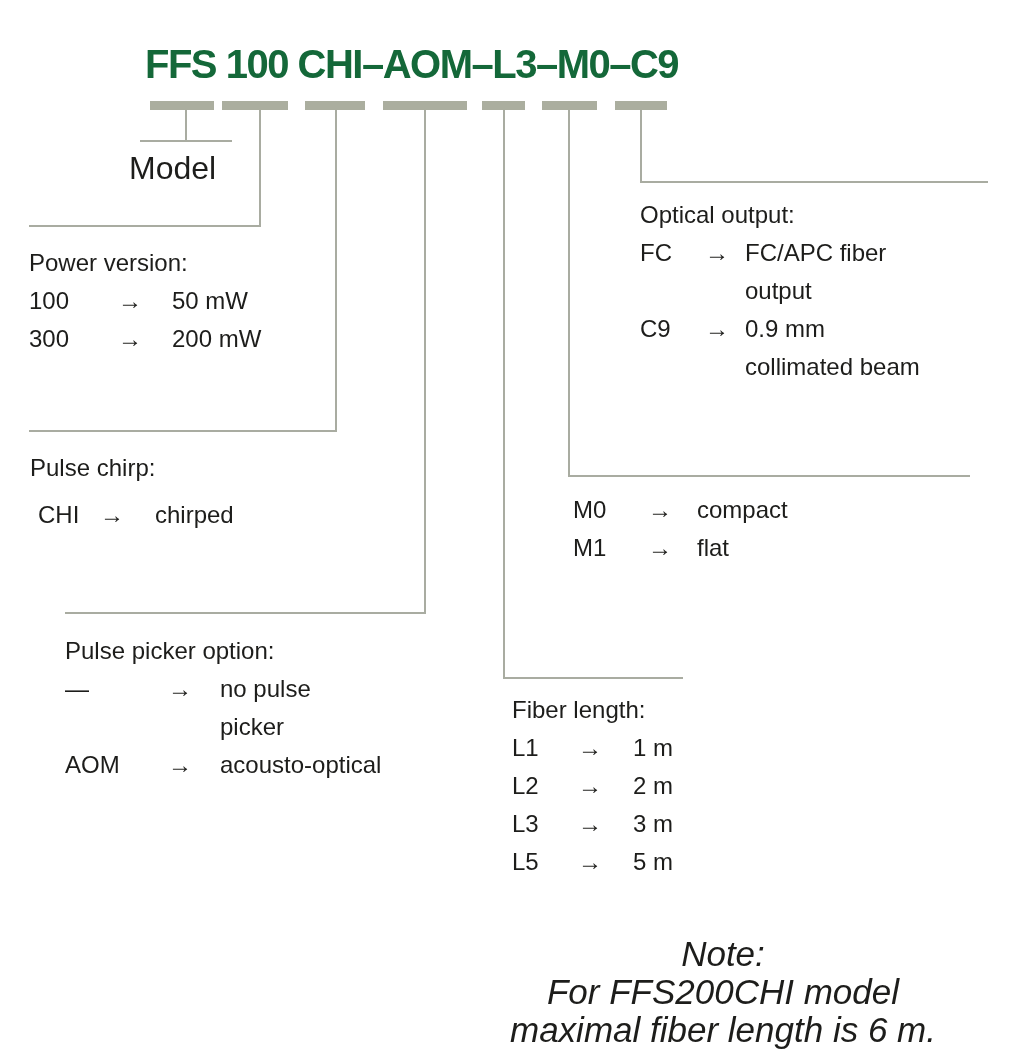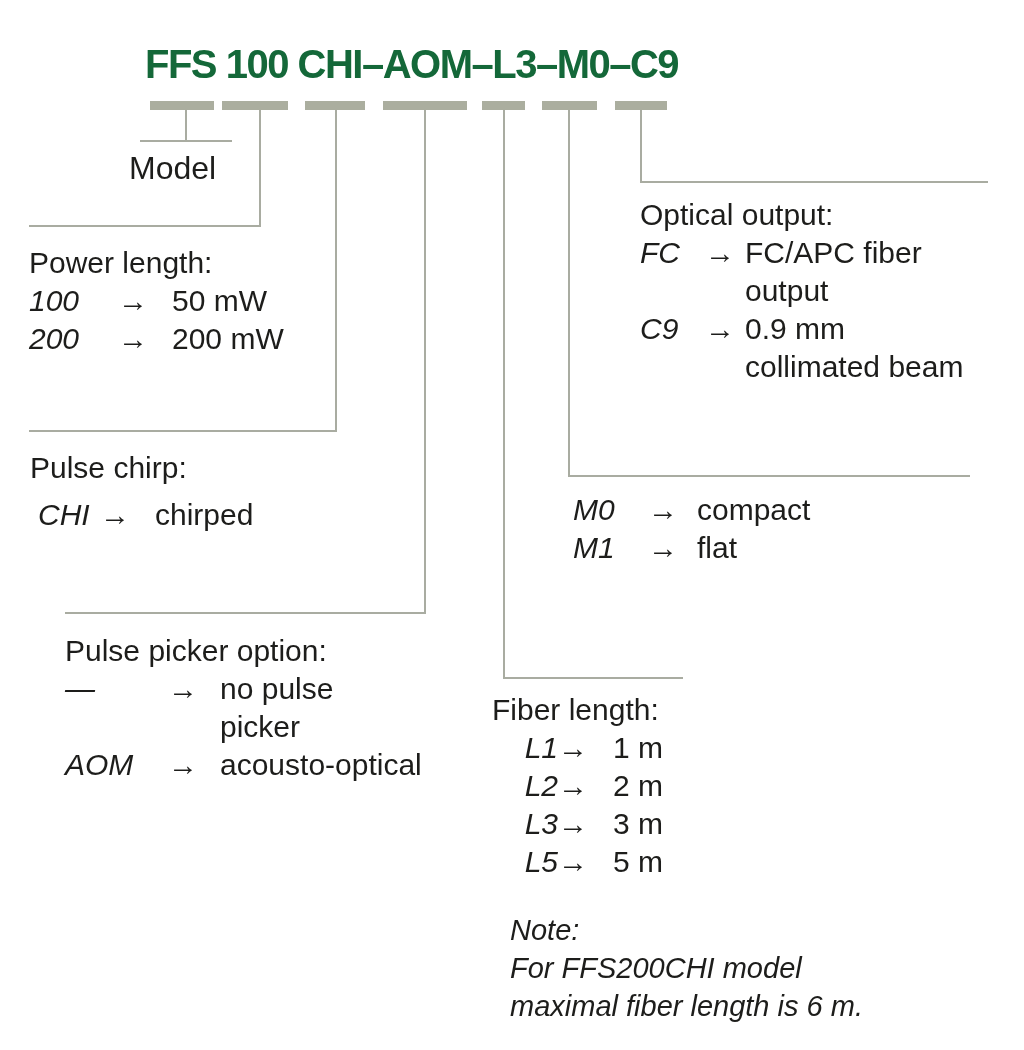--- a/index.html
+++ b/index.html
@@ -50,47 +50,48 @@
   #v-picker  { left: 424px; top: 97px;  height: 503px;}
   #h-picker  { left: 65px;  top: 599px; width: 361px; }
   #v-fiber   { left: 503px; top: 97px;  height: 568px;}
   #h-fiber   { left: 503px; top: 664px; width: 180px; }
   #v-mount   { left: 568px; top: 97px;  height: 366px;}
   #h-mount   { left: 568px; top: 462px; width: 402px; }
   #v-optical { left: 640px; top: 97px;  height: 72px; }
   #h-optical { left: 640px; top: 168px; width: 348px; }
 
   
-  .sec { position: absolute; font-size: 30px; line-height: 38px; white-space: nowrap; }
+  .sec { position: absolute; font-size: 24px; line-height: 38px; white-space: nowrap; }
   .sec .row { display: flex; }
-  .sec .code, .sec .arrow { display: inline-block; flex: 0 0 auto; font-style: italic; }
+  .sec .code, .sec .arrow { display: inline-block; flex: 0 0 auto; }
 
   #sec-model   { left: 129px; top: 136px; font-size: 32px; }
   #sec-power   { left: 29px;  top: 231px; }
   #sec-chirp   { left: 30px;  top: 436px; }
   #sec-picker  { left: 65px;  top: 619px; }
-  #sec-fiber   { left: 492px; top: 678px; }
+  #sec-fiber   { left: 512px; top: 678px; }
   #sec-mount   { left: 573px; top: 478px; }
   #sec-optical { left: 640px; top: 183px; }
 
   #sec-power .code   { width: 89px; }  #sec-power .arrow   { width: 54px; }
   #sec-chirp .rows   { margin-top: 9px; padding-left: 8px; }
   #sec-chirp .code   { width: 62px; }  #sec-chirp .arrow   { width: 55px; }
   #sec-picker .code  { width: 103px; } #sec-picker .arrow  { width: 52px; }
-  #sec-fiber .code   { width: 66px; text-align: right; }  #sec-fiber .arrow   { width: 55px; }
+  #sec-fiber .code   { width: 66px; }  #sec-fiber .arrow   { width: 55px; }
   #sec-mount .code   { width: 75px; }  #sec-mount .arrow   { width: 49px; }
   #sec-optical .code { width: 65px; }  #sec-optical .arrow { width: 40px; }
 
   
   #sec-note {
     position: absolute;
-    left: 510px; top: 898px;
-    font-size: 29px; line-height: 38px;
+    left: 510px; top: 922px;
+    font-size: 35px; line-height: 38px;
     font-style: italic;
     white-space: nowrap;
+    text-align: center;
   }
 </style>
 </head>
 <body>
 
 <div class="canvas">
 
   <div class="main-title">FFS 100 CHI–AOM–L3–M0–C9</div>
 
   <div class="bar" id="bar-ffs"></div>
@@ -112,29 +113,29 @@
   <div class="line vline" id="v-fiber"></div>
   <div class="line hline" id="h-fiber"></div>
   <div class="line vline" id="v-mount"></div>
   <div class="line hline" id="h-mount"></div>
   <div class="line vline" id="v-optical"></div>
   <div class="line hline" id="h-optical"></div>
 
   <div class="sec" id="sec-model">Model</div>
 
   <div class="sec" id="sec-power">
-    <div>Power length:</div>
+    <div>Power version:</div>
     <div class="rows">
       <div class="row">
         <span class="code">100</span>
         <span class="arrow">→</span>
         <span class="val">50 mW</span>
       </div>
       <div class="row">
-        <span class="code">200</span>
+        <span class="code">300</span>
         <span class="arrow">→</span>
         <span class="val">200 mW</span>
       </div>
     </div>
   </div>
 
   <div class="sec" id="sec-chirp">
     <div>Pulse chirp:</div>
     <div class="rows">
       <div class="row">

